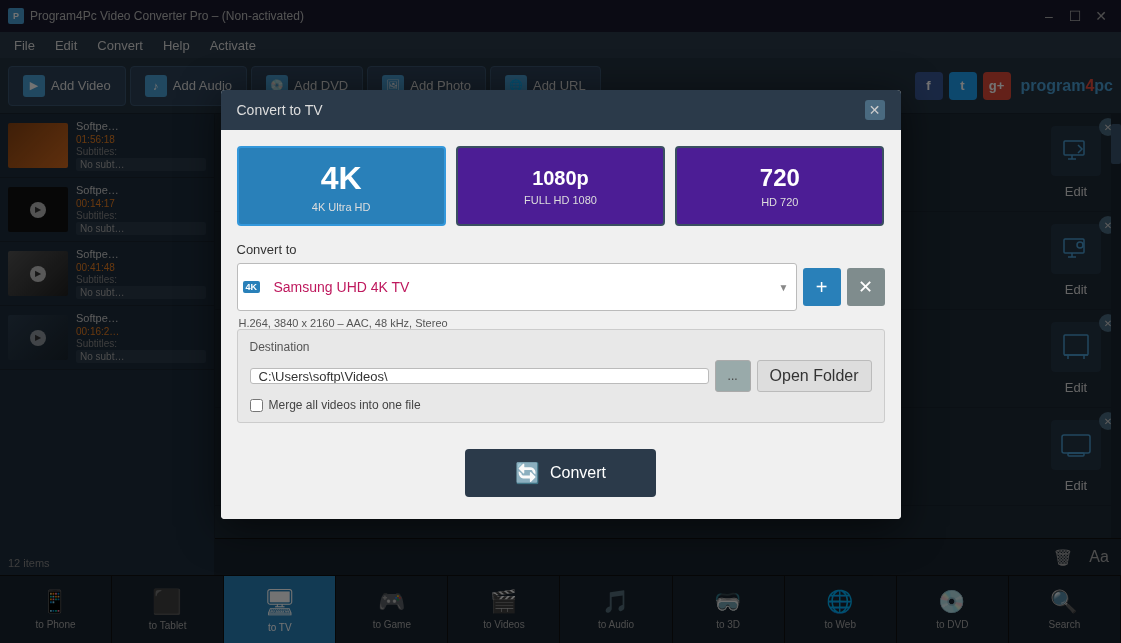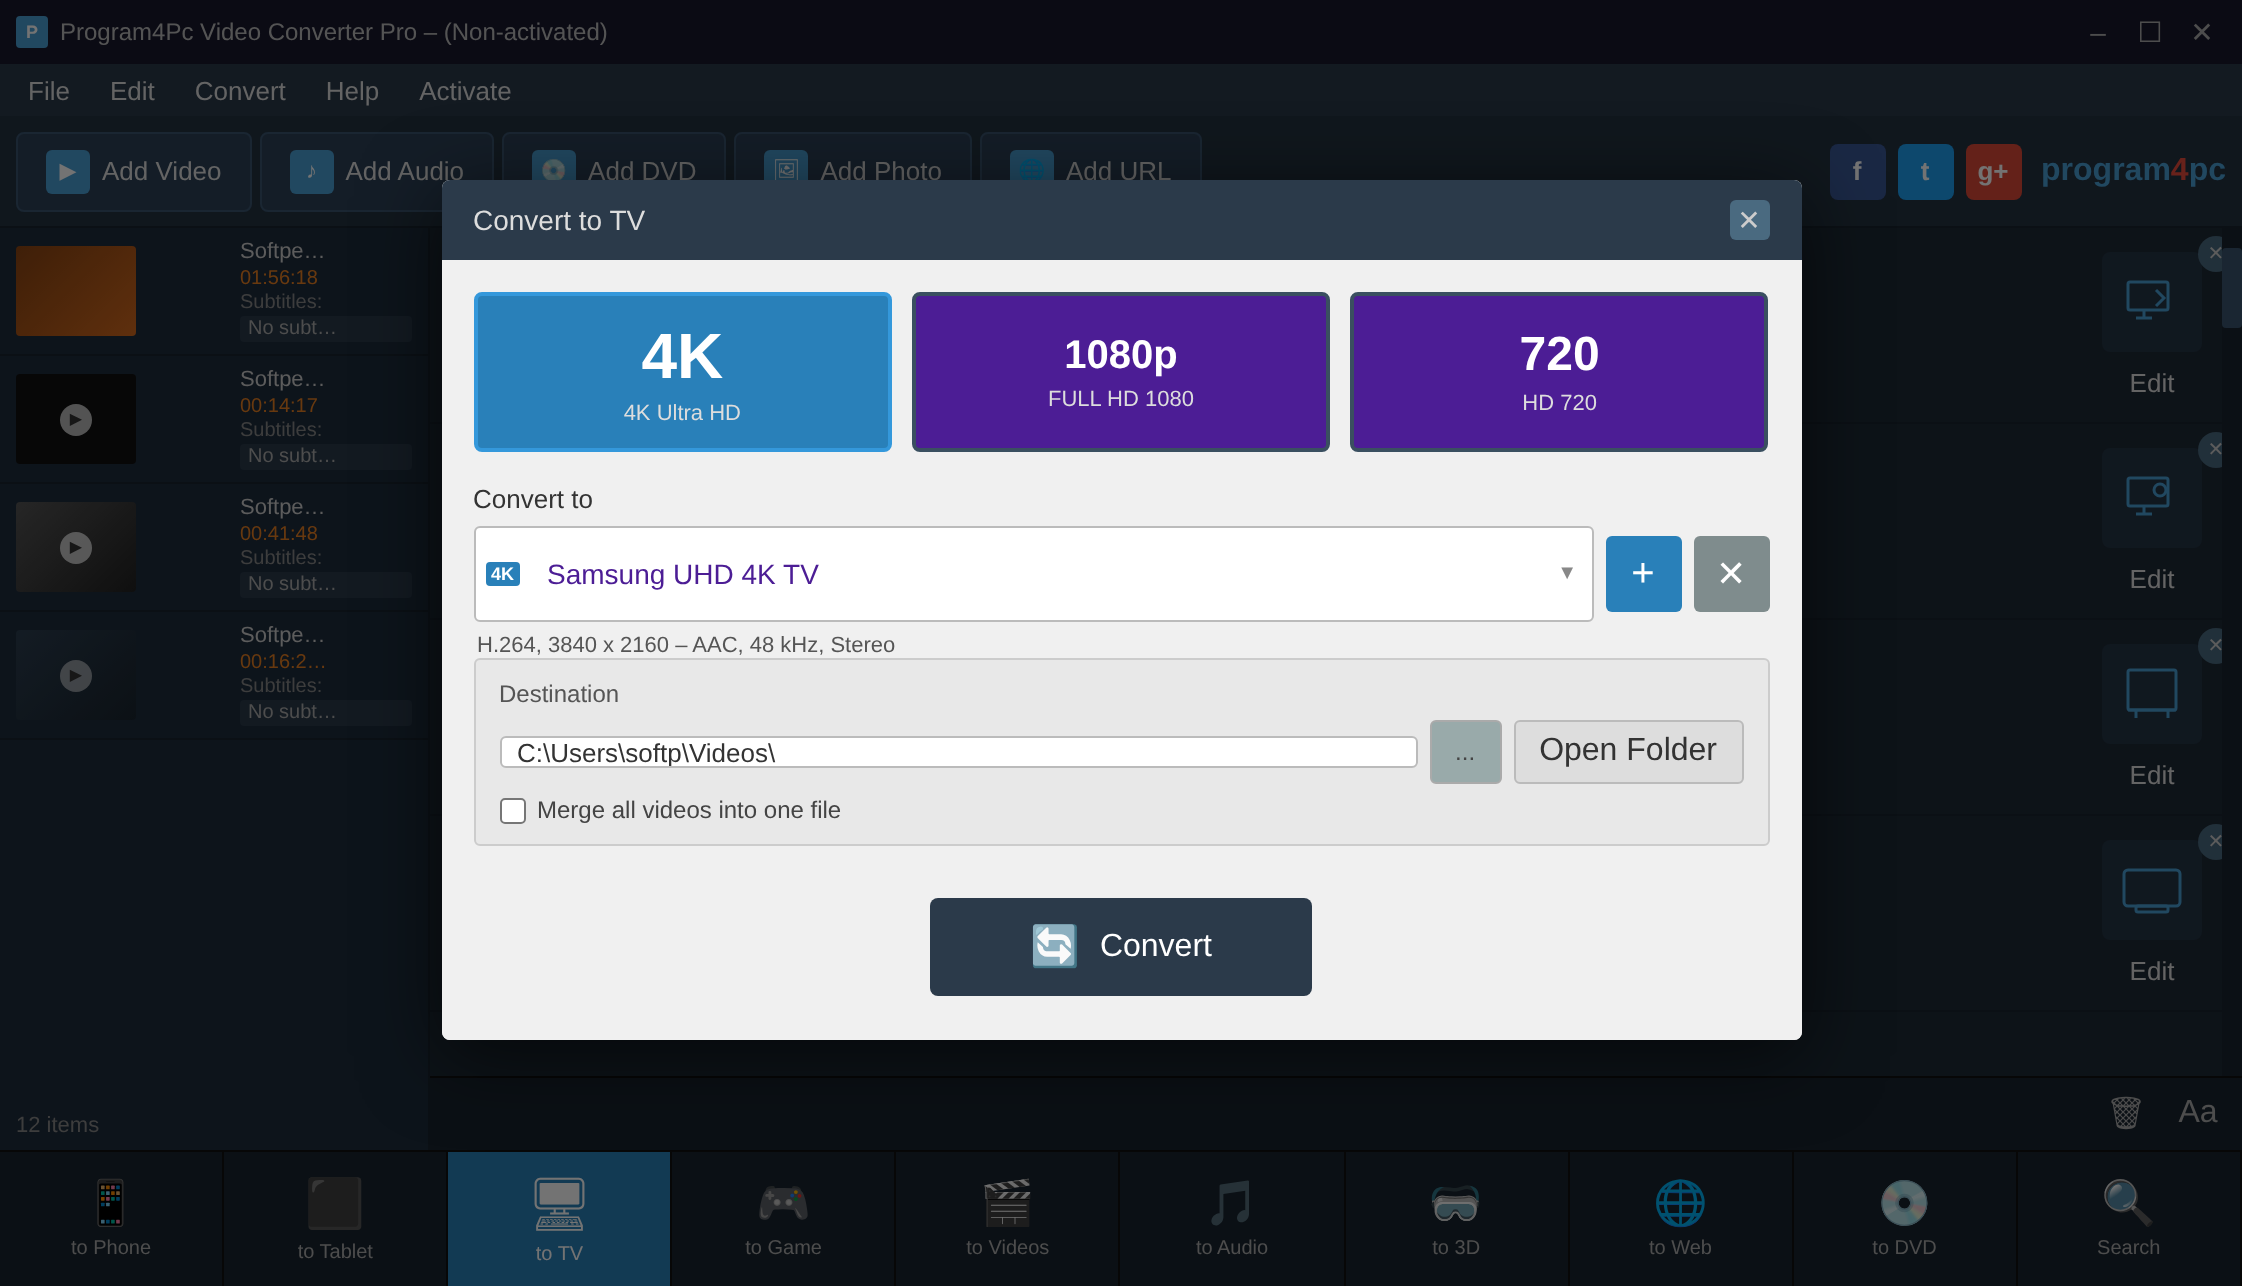--- a/index.html
+++ b/index.html
@@ -144,21 +144,21 @@
       width: 100%; height: 100%;
       display: flex; align-items: center; justify-content: center;
     }
     .play-btn-small {
       width: 16px; height: 16px;
       background: rgba(255,255,255,0.7);
       border-radius: 50%;
       display: flex; align-items: center; justify-content: center;
       font-size: 8px; color: #333;
     }
-    .video-info { flex: 1; min-width: 0; margin-left: 44px; }
+    .video-info { flex: 1; min-width: 0; }
     .video-name {
       color: #ccc;
       font-size: 11px;
       white-space: nowrap; overflow: hidden; text-overflow: ellipsis;
     }
     .video-duration {
       font-size: 10px;
       color: #e67e22;
       margin-top: 2px;
     }
@@ -369,21 +369,21 @@
       position: relative;
     }
     .device-select {
       width: 100%;
       height: 48px;
       background: white;
       border: 1px solid #bbb;
       border-radius: 3px;
       padding: 0 30px 0 36px;
       font-size: 14px;
-      color: #4c1d95;
+      color: #be185d;
       appearance: none;
       cursor: pointer;
     }
     .device-select-badge {
       position: absolute;
       left: 6px; top: 50%;
       transform: translateY(-50%);
       background: #2980b9;
       color: white;
       font-size: 9px;

